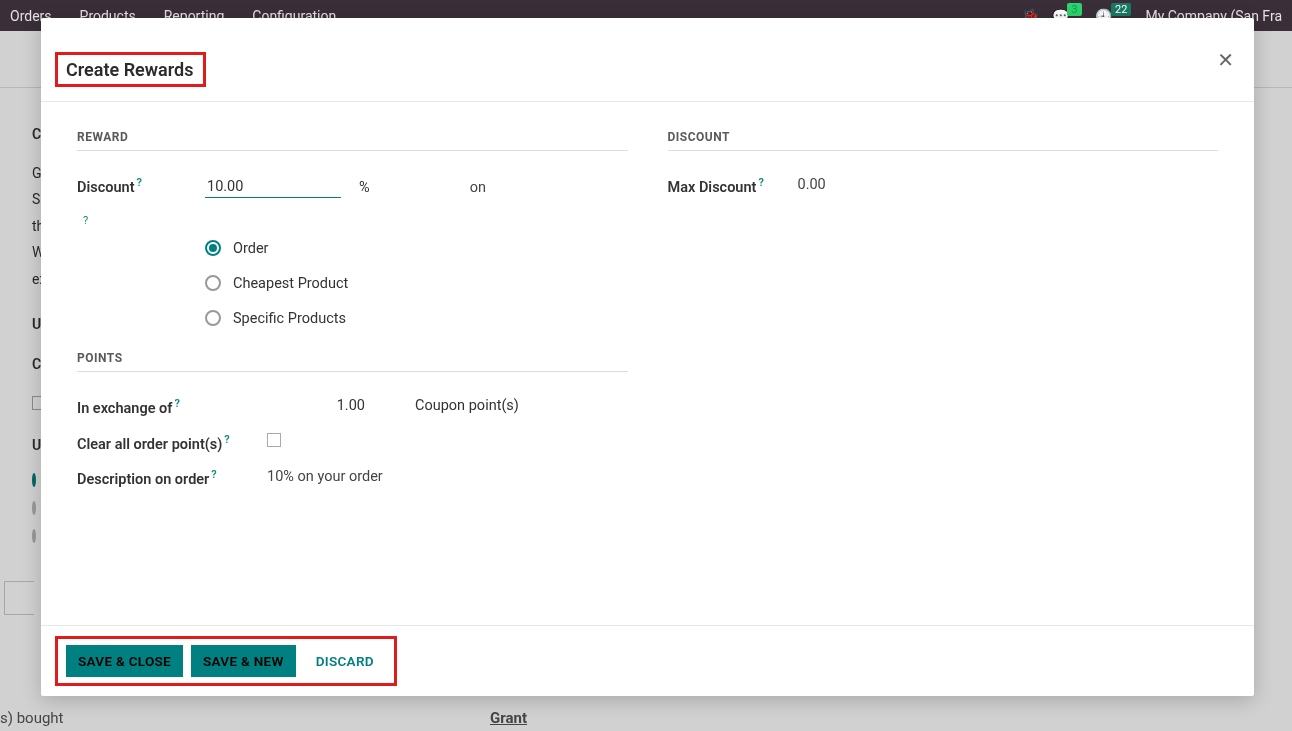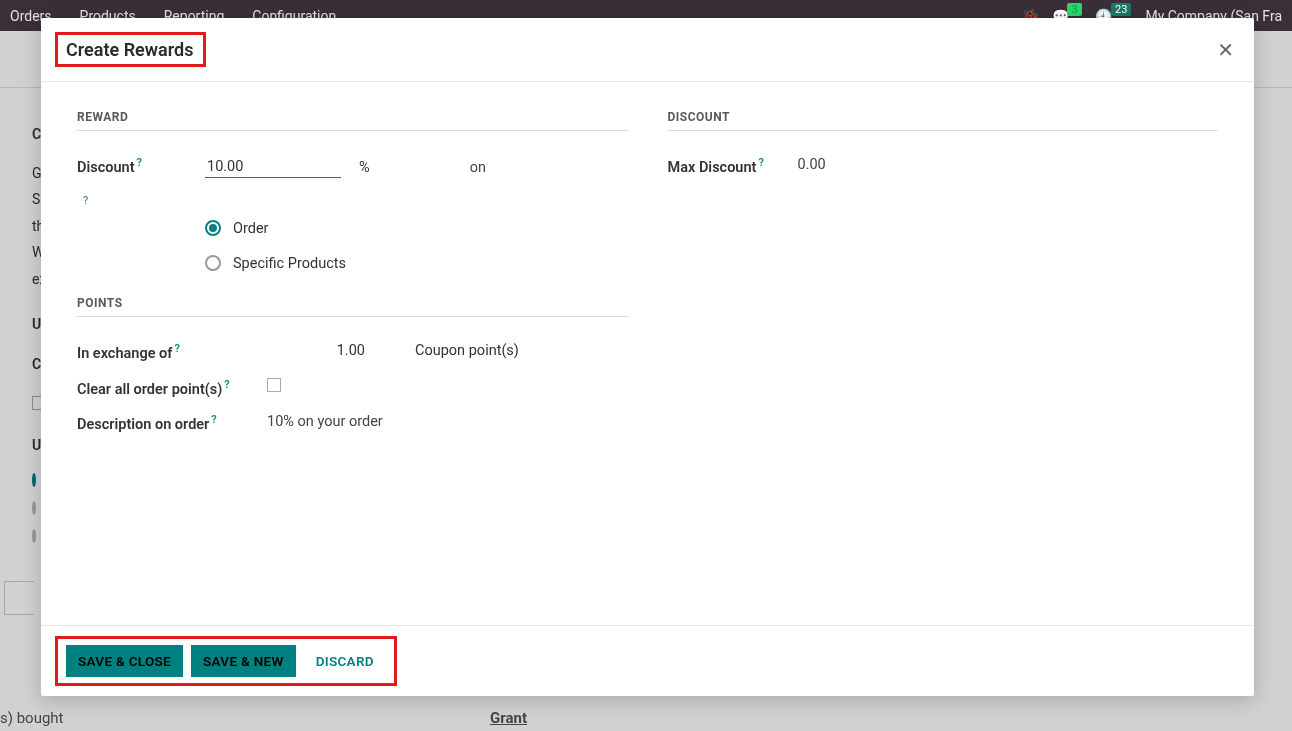--- a/index.html
+++ b/index.html
@@ -59,20 +59,21 @@
   }
   .modal-header {
     padding: 14px 20px 14px 14px;
     display:flex; justify-content:space-between; align-items:center;
     border-bottom:1px solid #e8e8e8;
   }
   .modal-title-wrap {
     border: 3px solid #e11b1b;
     padding: 4px 10px 4px 8px;
     display:inline-block;
+    margin-top:20px;
   }
   .modal-title { font-size:18px; font-weight:600; color:#2b2b2b; }
   .close-x { color:#666; font-size:20px; cursor:pointer; line-height:1; }
 
   .modal-body {
     flex:1; overflow:auto;
     padding: 28px 36px 10px 36px;
     font-size:14.5px; color:#333;
   }
 
@@ -154,21 +155,21 @@
     <span>Configuration</span>
   </div>
   <div class="menu-right">
     <span style="color:#bbb;">🐞</span>
     <span style="position:relative; display:inline-flex; align-items:center;">
       <span style="color:#ddd;">💬</span>
       <span class="badge" style="position:relative; top:-6px; left:-2px; background:#2dd46f; color:#0a4;">3</span>
     </span>
     <span style="position:relative; display:inline-flex; align-items:center;">
       <span style="color:#ddd;">🕘</span>
-      <span class="badge2" style="position:relative; top:-6px; left:-2px;">23</span>
+      <span class="badge2" style="position:relative; top:-6px; left:-2px;">22</span>
     </span>
     <span>My Company (San Fra</span>
   </div>
 </div>
 
 <div class="underlay">
   <div class="secondbar"></div>
   <div class="left-text" style="position:absolute; left:16px; top:70px; width:30px; line-height:1.9;">
     <div class="label">Co</div>
     <div style="margin-top:12px;">Ge</div>
@@ -227,20 +228,24 @@
           <span class="help-q">?</span>
         </div>
 
         <div class="radio-list">
           <div class="radio-opt">
             <span class="radio-circle checked"></span>
             <span class="radio-text">Order</span>
           </div>
           <div class="radio-opt">
             <span class="radio-circle"></span>
+            <span class="radio-text">Cheapest Product</span>
+          </div>
+          <div class="radio-opt">
+            <span class="radio-circle"></span>
             <span class="radio-text">Specific Products</span>
           </div>
         </div>
 
         <div class="points-section">
           <div class="section-title">POINTS</div>
 
           <div class="form-row">
             <div class="form-label" style="width:128px;">
               <span>In exchange of</span><span class="help-q">?</span>

